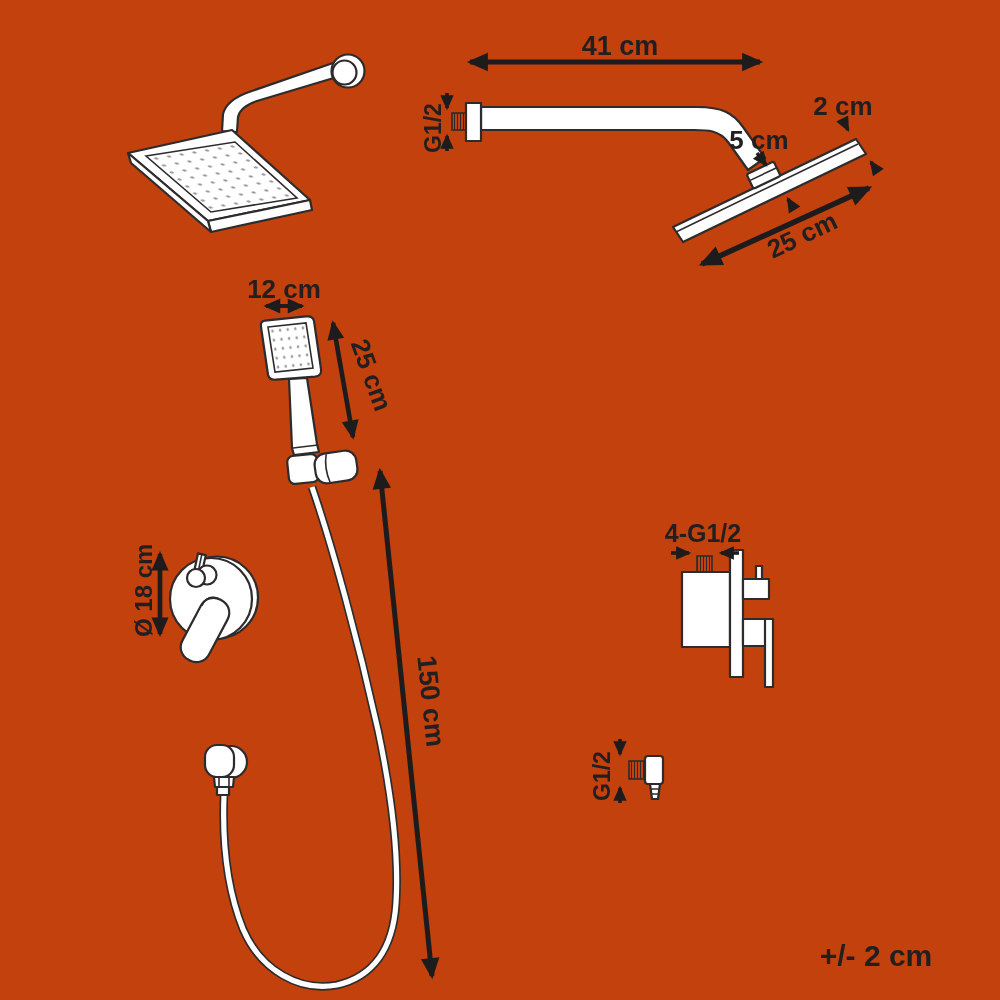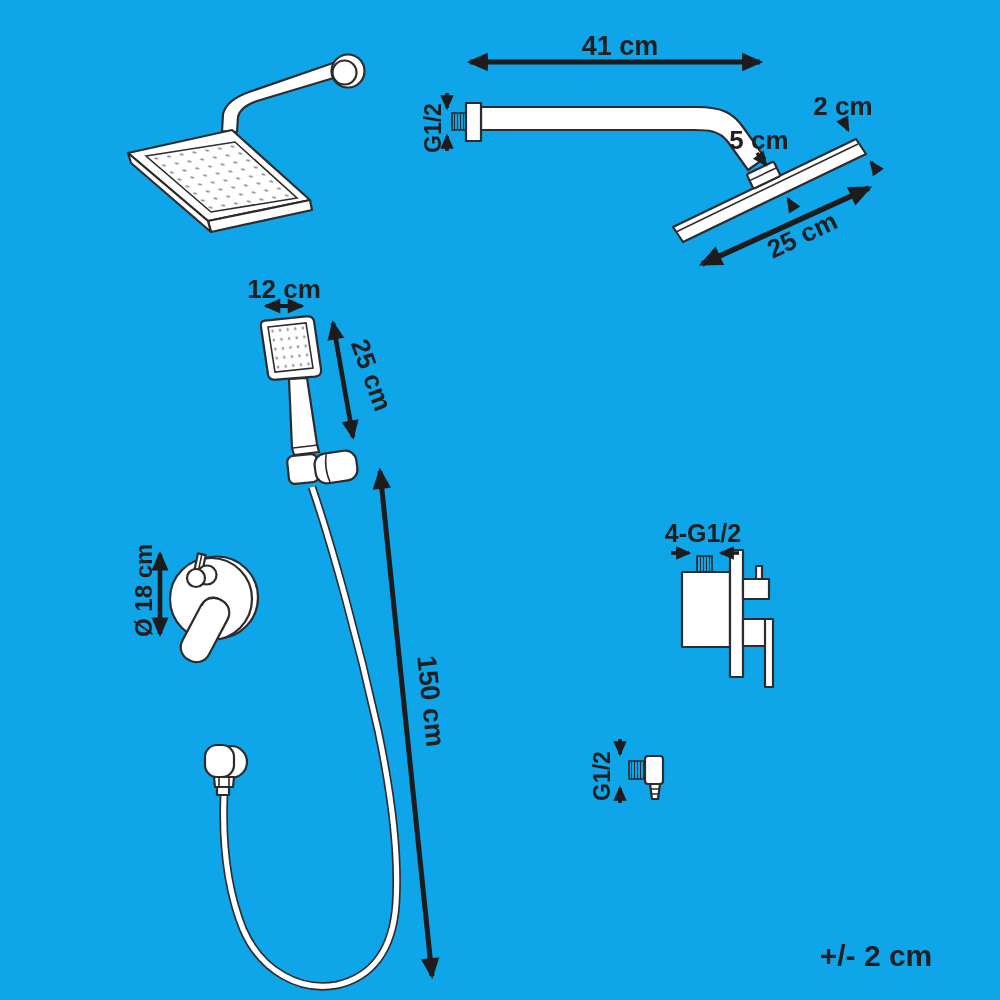--- a/index.html
+++ b/index.html
@@ -1,16 +1,16 @@
 <!DOCTYPE html>
 <html><head>
 <meta charset="utf-8">
 <style>
   html,body{margin:0;padding:0;background:#ffffff;}
-  .canvas{position:relative;width:1000px;height:1000px;background:#0ea5e9;overflow:hidden;}
+  .canvas{position:relative;width:1000px;height:1000px;background:#c2410c;overflow:hidden;}
   svg{display:block;}
   svg text{
     font-family:"Liberation Sans","DejaVu Sans",sans-serif;
     font-weight:bold;
     fill:#231f20;
   }
   .outline{fill:#ffffff;stroke:#2e2b2c;stroke-width:2.2;stroke-linejoin:round;}
   .thin{fill:none;stroke:#2e2b2c;stroke-width:1.6;}
   .dim{stroke:#1d1b1c;fill:none;stroke-linecap:butt;}
   .threadfill{stroke:#2e2b2c;stroke-width:1.6;}

